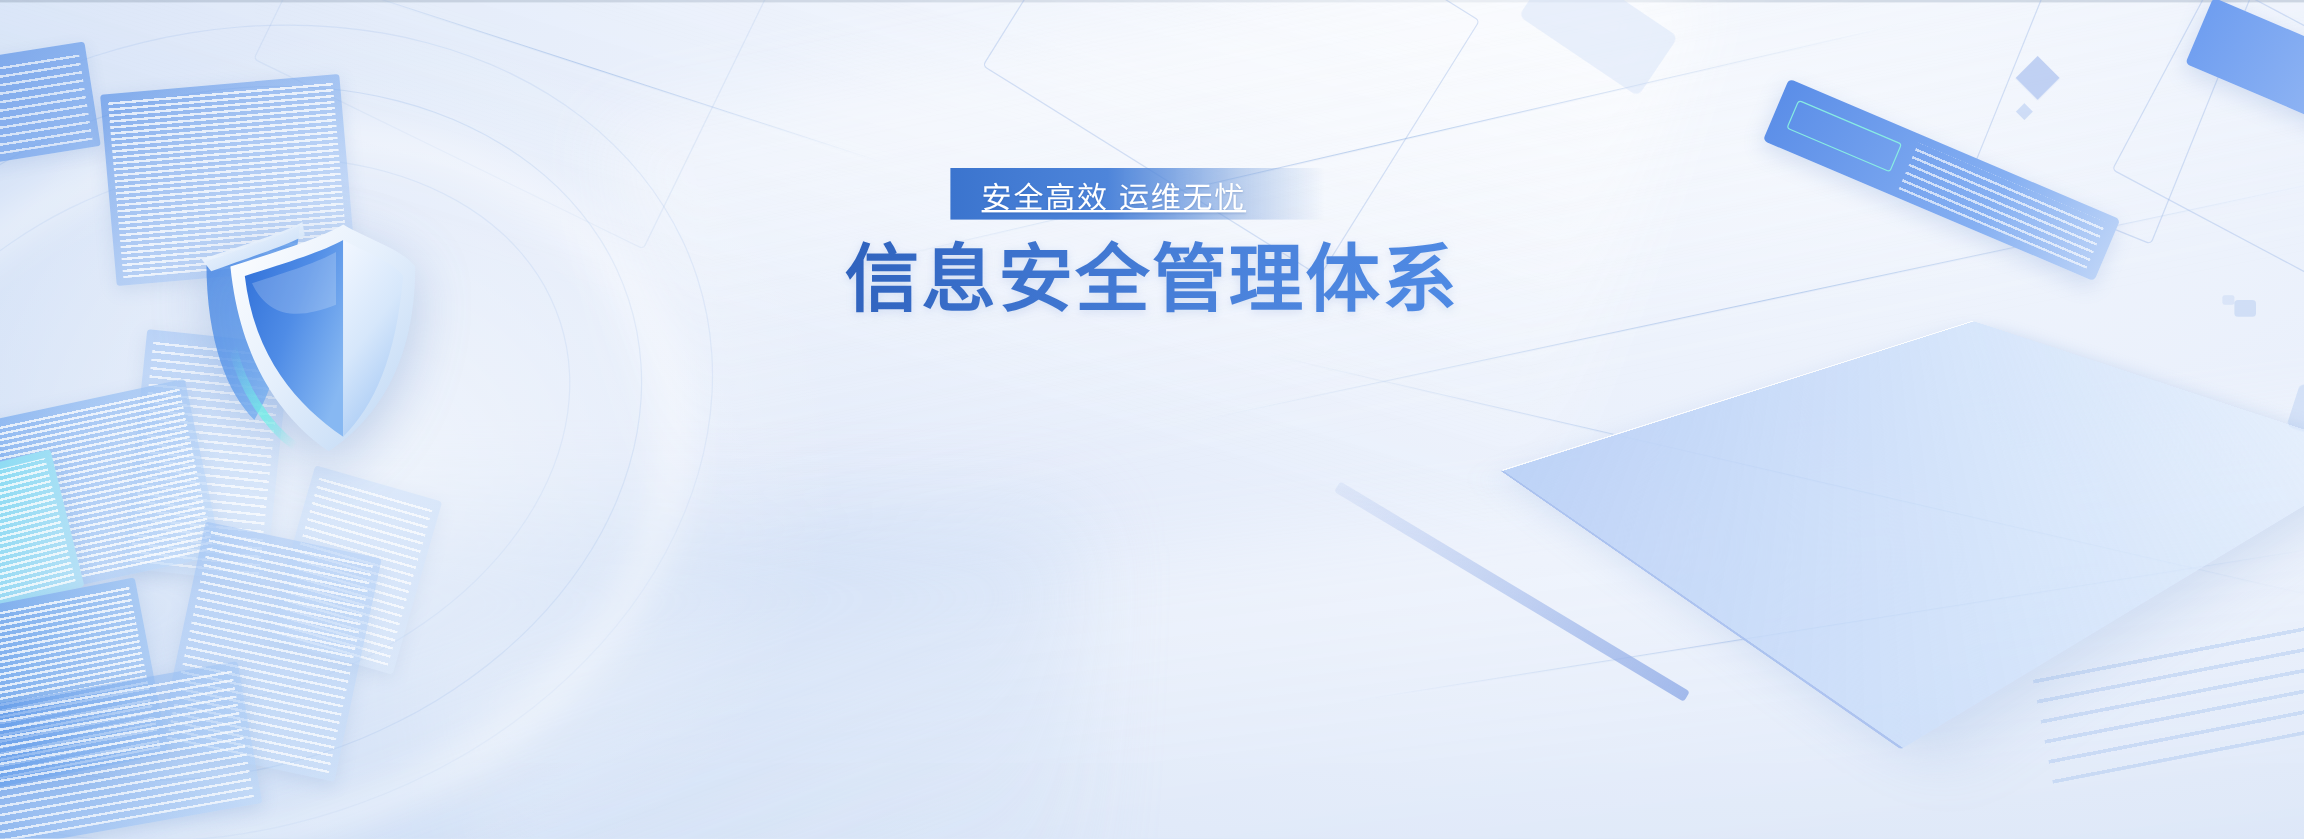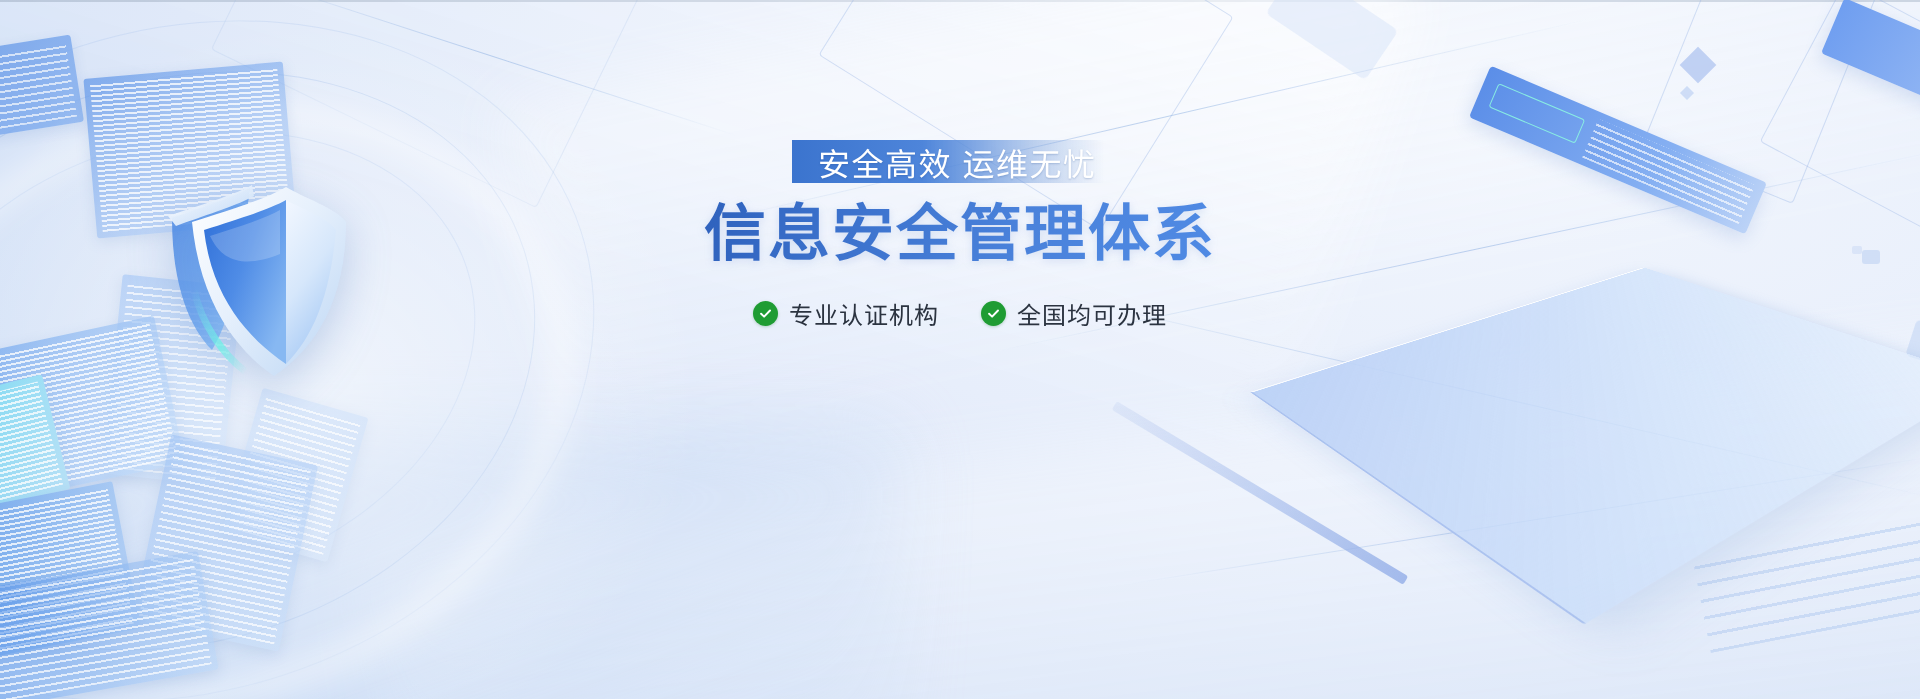--- a/index.html
+++ b/index.html
@@ -178,24 +178,25 @@
     padding-top:140px;box-sizing:border-box;
   }
   .badge{
     position:relative;height:43px;min-width:312px;
     display:flex;align-items:center;
     padding:0 0 0 26px;box-sizing:border-box;
     background:linear-gradient(90deg,#3b74ce 0%,#4e85da 42%,rgba(120,160,220,.45) 78%,rgba(190,212,242,0) 100%);
     margin-left:-24px;
   }
   .badge-text{
-    color:#ffffff;font-size:32px;letter-spacing:1.5px;
+    color:#ffffff;font-size:25px;letter-spacing:1.5px;
     font-family:"Liberation Sans","DejaVu Sans",sans-serif;
     text-shadow:0 1px 2px rgba(30,70,140,.25);
     white-space:nowrap;
+    text-decoration:underline;
   }
   .title{
     margin-top:14px;
     font-size:62px;line-height:1.18;font-weight:bold;letter-spacing:2px;
     text-align:left;white-space:nowrap;
     background:linear-gradient(100deg,#2f62bd 0%,#3c72cd 28%,#4a82db 62%,#4f8ae4 100%);
     -webkit-background-clip:text;background-clip:text;color:transparent;
     -webkit-text-fill-color:transparent;
     filter:drop-shadow(0 2px 4px rgba(90,130,200,.18));
   }
@@ -345,36 +346,15 @@
   </div>
 
   <div class="content">
 
     <div class="badge">
       <span class="badge-text">安全高效 运维无忧</span>
     </div>
 
     <div class="title l1">信息安全管理体系</div>
 
-    <div class="features">
-
-      <div class="feature">
-        <span class="check">
-          <svg width="15" height="15" viewBox="0 0 16 16" aria-hidden="true">
-            <path d="M3.3 8.3 L6.5 11.3 L12.8 4.8" fill="none" stroke="#ffffff" stroke-width="2.1" stroke-linecap="round" stroke-linejoin="round"></path>
-          </svg>
-        </span>
-        <span class="feature-label">专业认证机构</span>
-      </div>
-
-      <div class="feature">
-        <span class="check">
-          <svg width="15" height="15" viewBox="0 0 16 16" aria-hidden="true">
-            <path d="M3.3 8.3 L6.5 11.3 L12.8 4.8" fill="none" stroke="#ffffff" stroke-width="2.1" stroke-linecap="round" stroke-linejoin="round"></path>
-          </svg>
-        </span>
-        <span class="feature-label">全国均可办理</span>
-      </div>
-
-    </div>
   </div>
 
 </div>
 
 </body></html>

